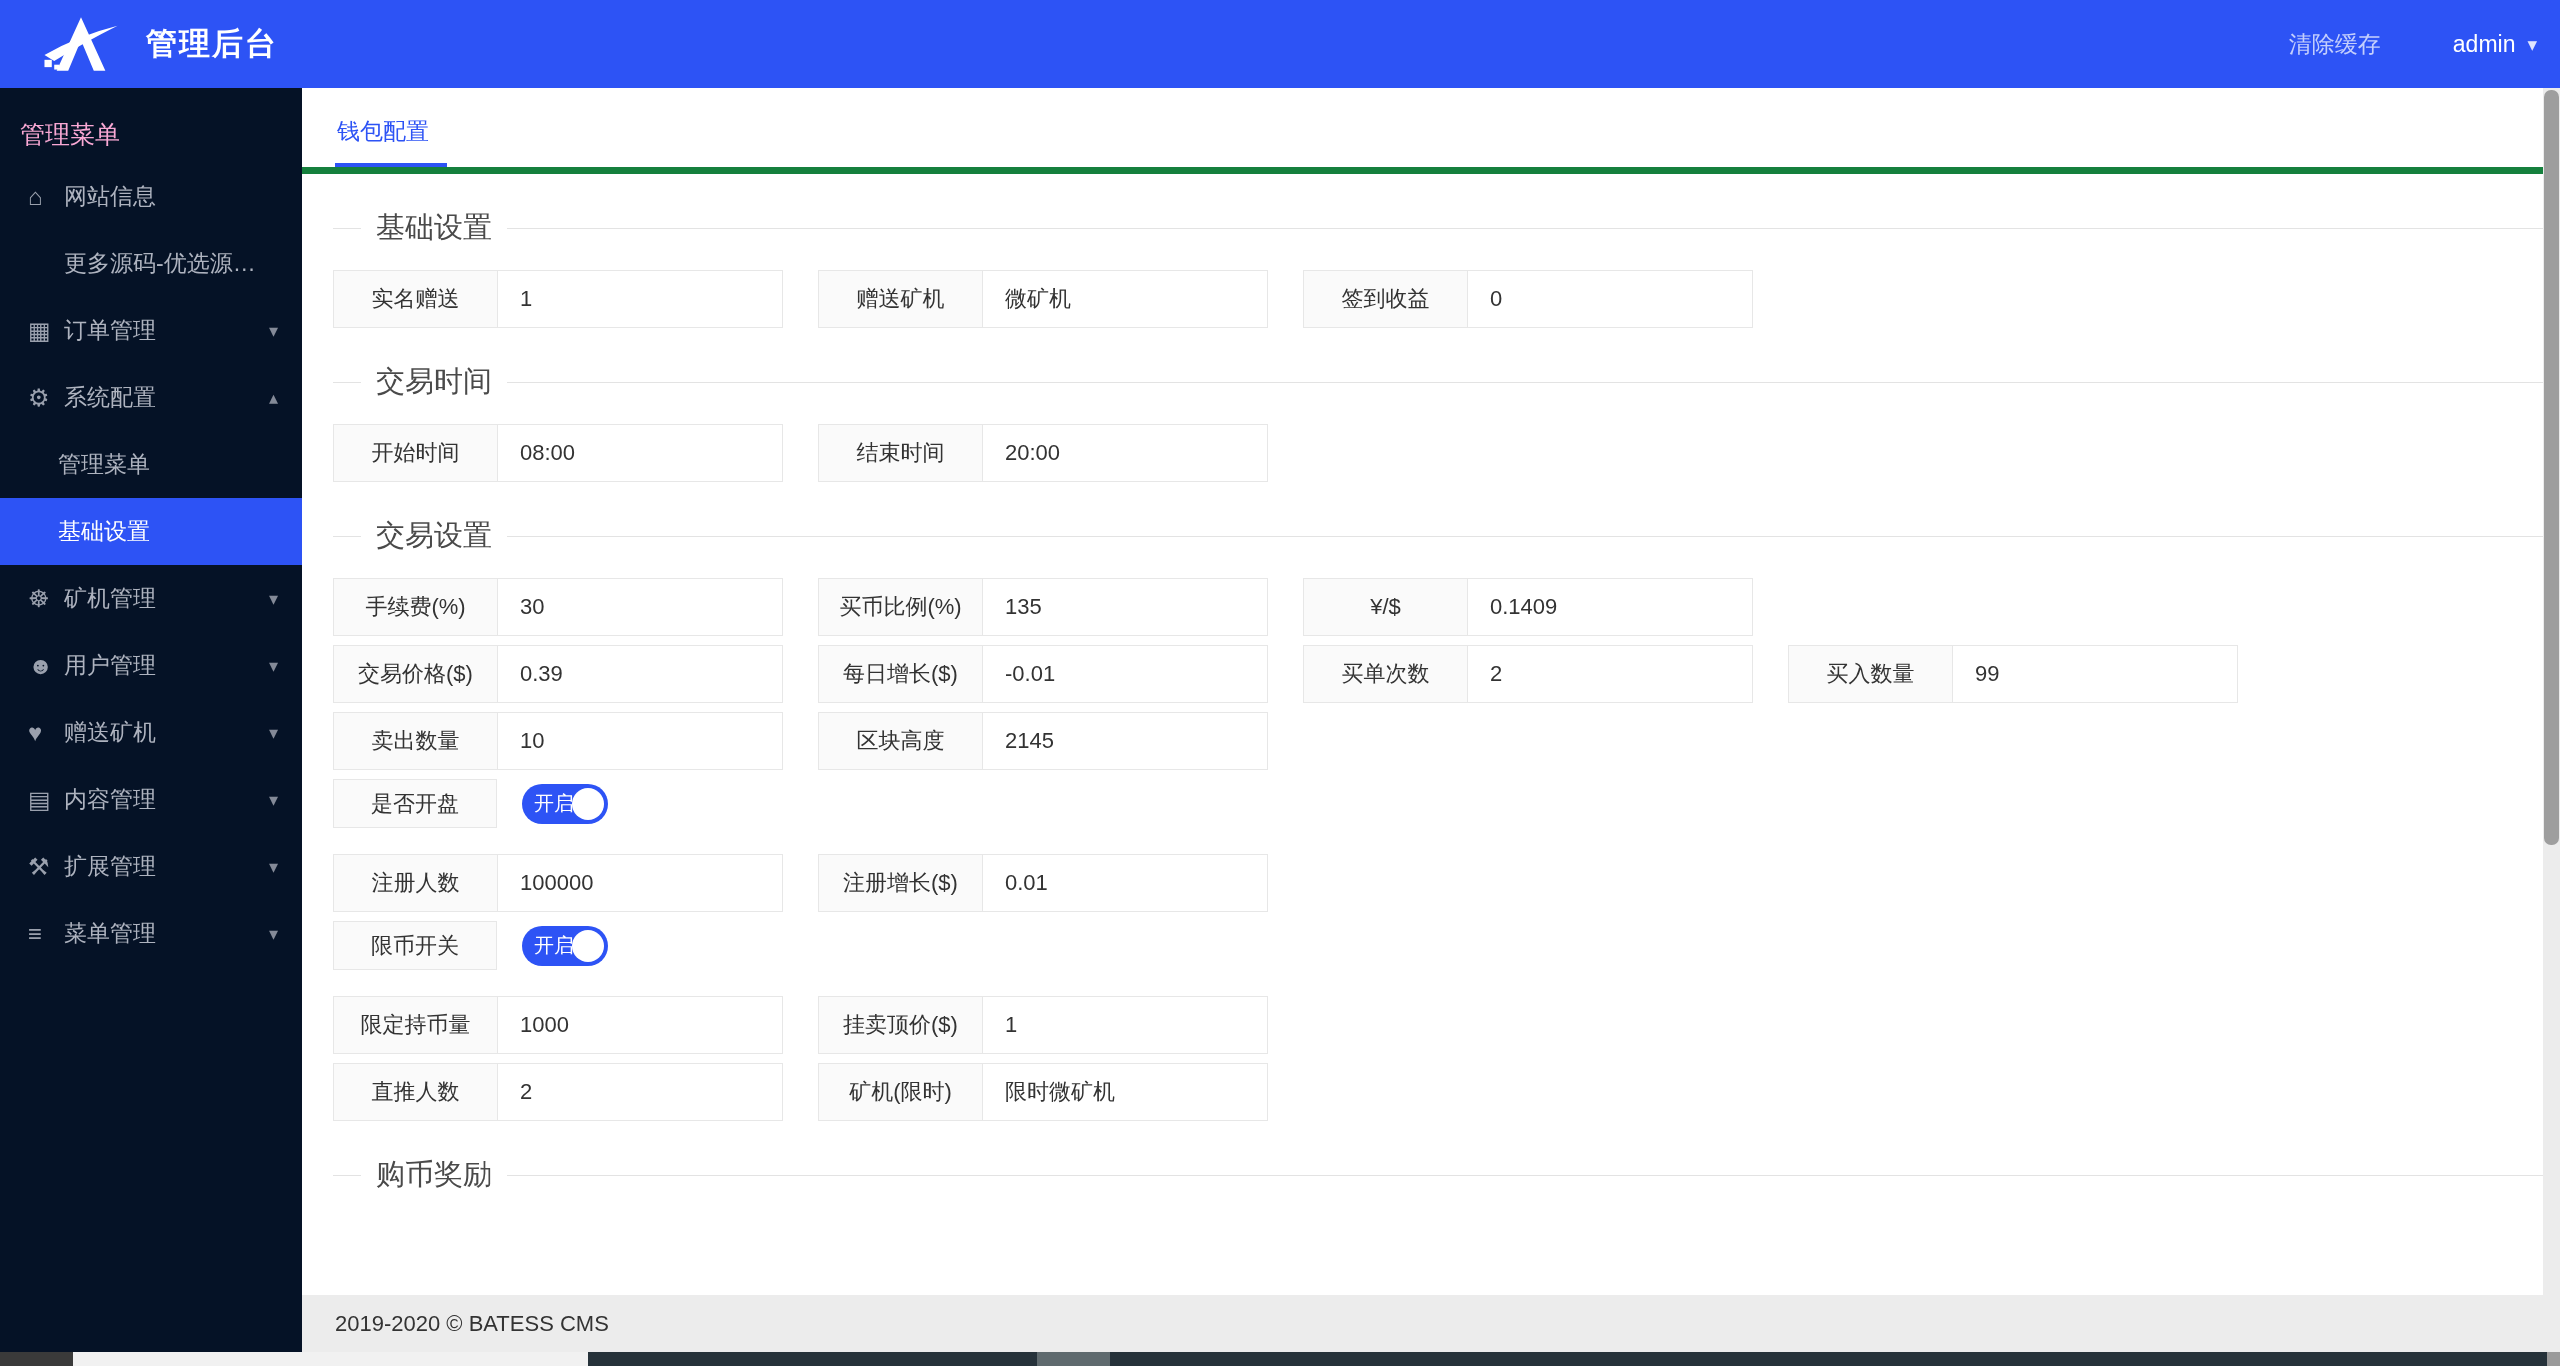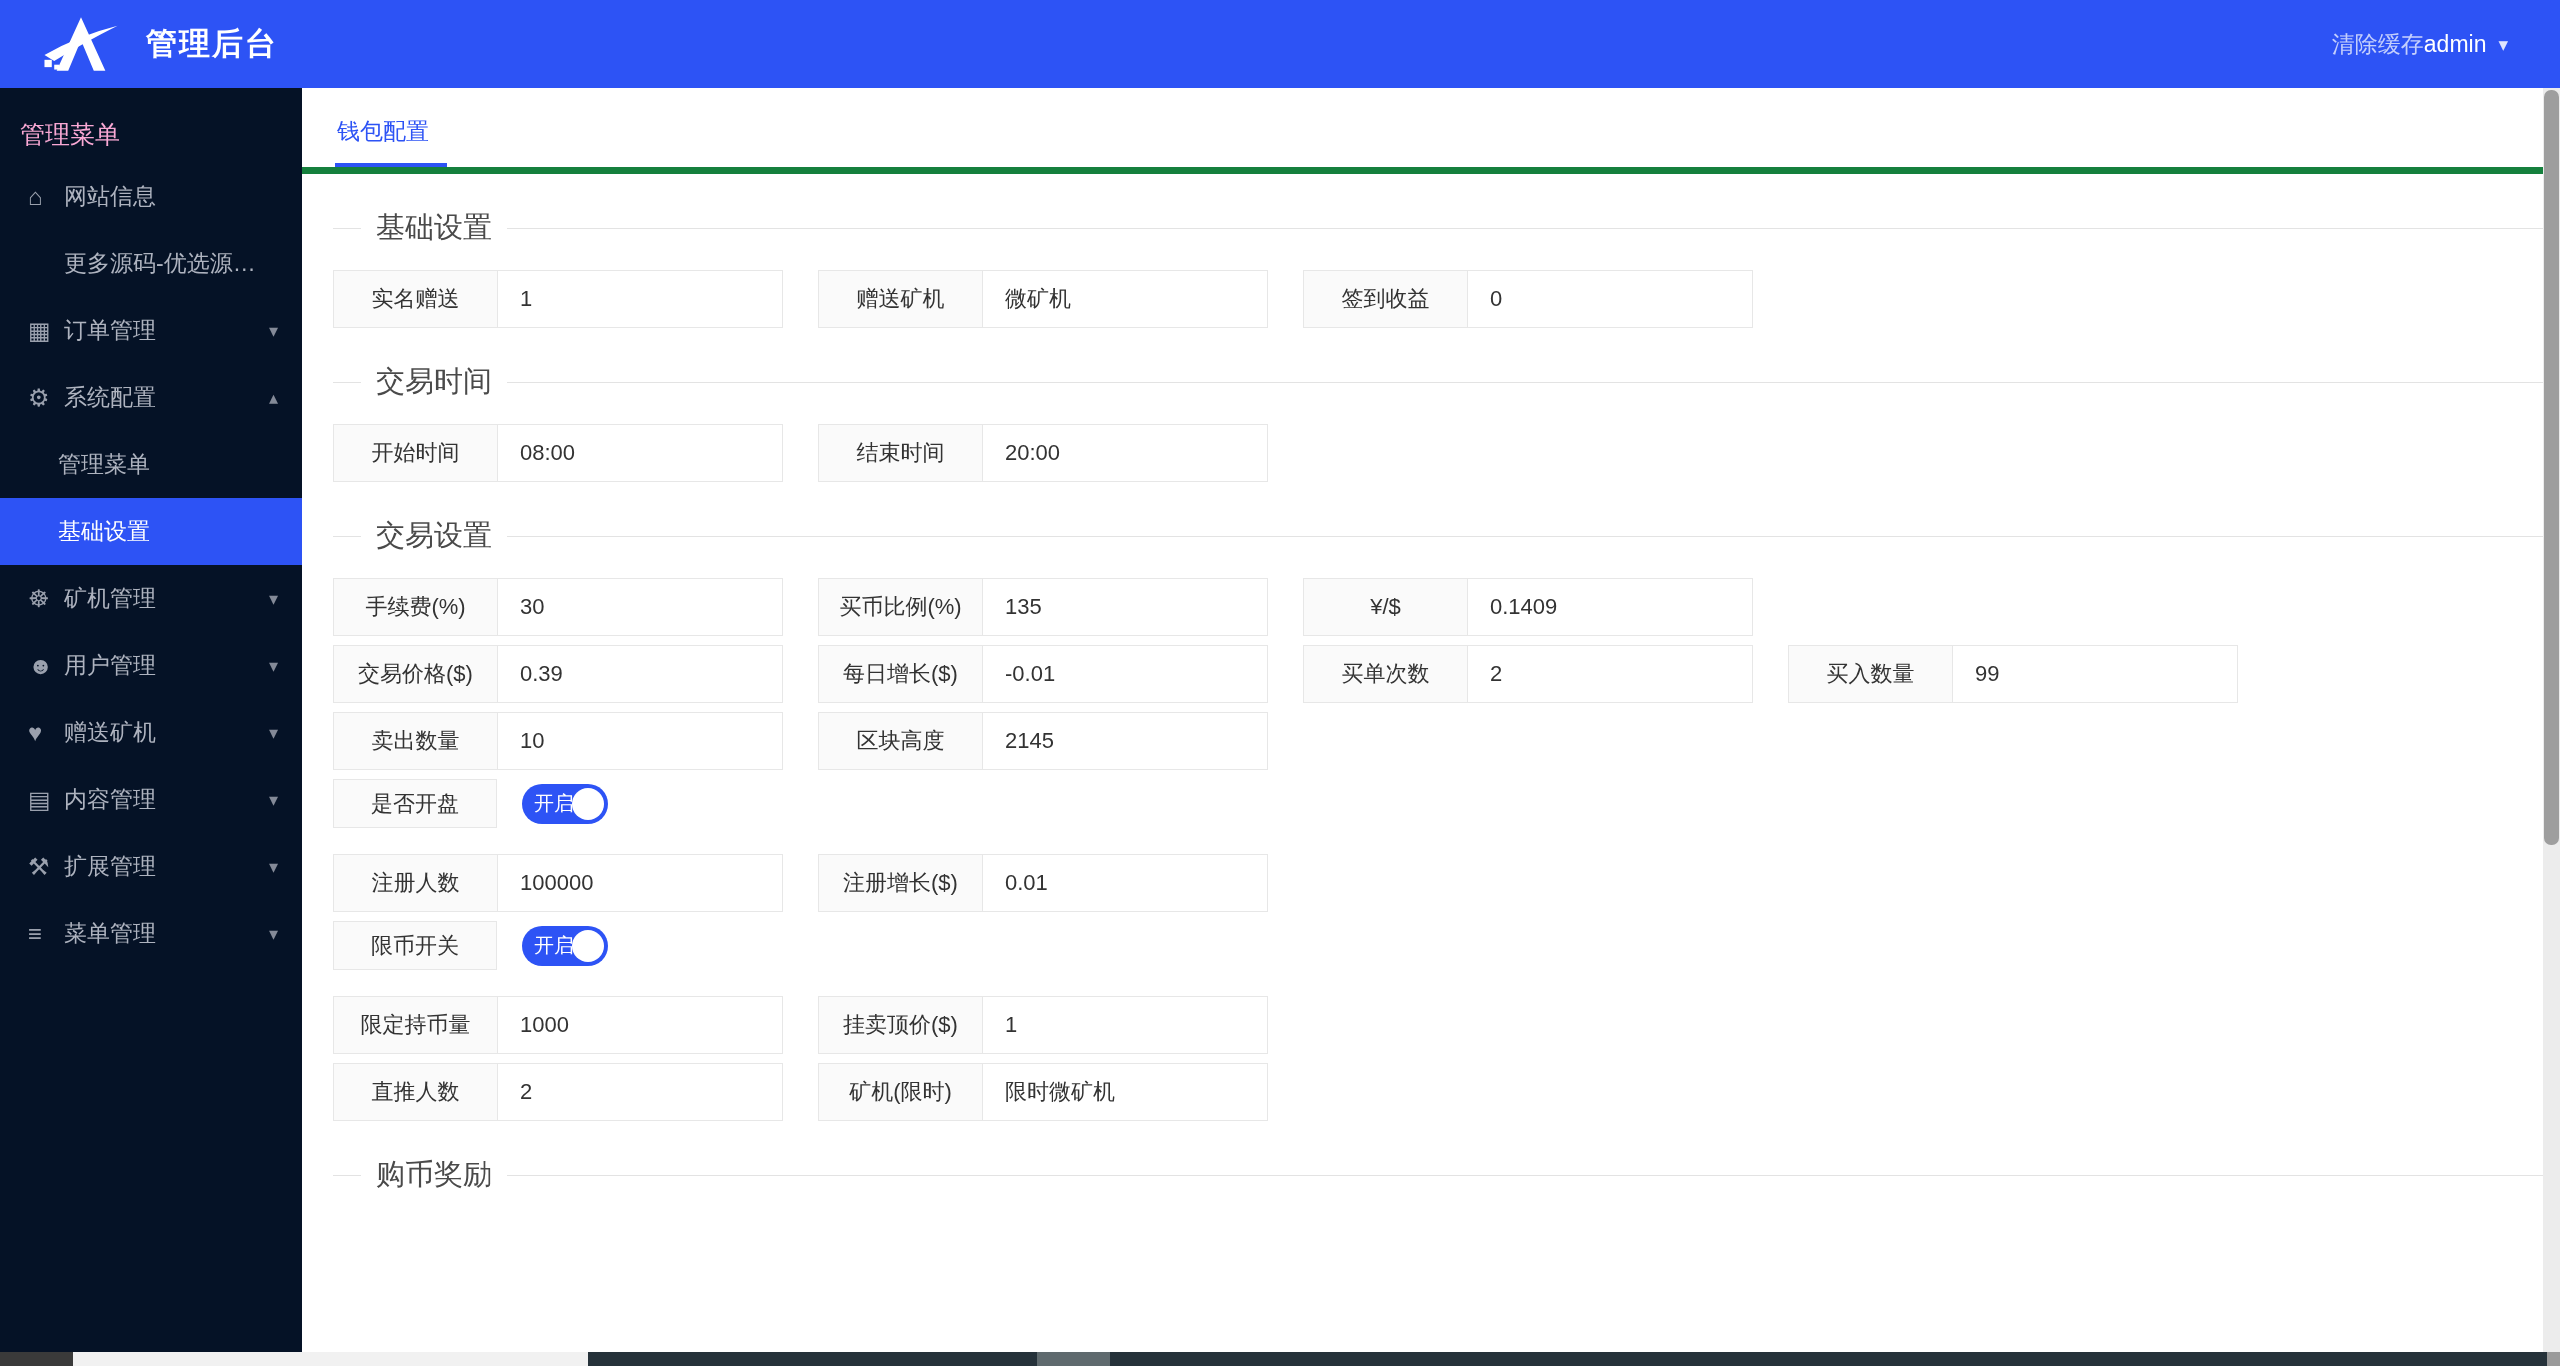--- a/index.html
+++ b/index.html
@@ -6,21 +6,21 @@
   html,body { width:2560px; height:1366px; overflow:hidden;
     font-family:"Liberation Sans","DejaVu Sans",sans-serif; font-size:22px; color:#333; }
   .app { position:relative; width:2560px; height:1366px; background:#fff; }
 
   
   .topbar { position:absolute; left:0; top:0; width:2560px; height:88px;
     background:var(--accent); display:flex; align-items:center; z-index:5; }
   .brand { display:flex; align-items:center; gap:26px; padding-left:42px; }
   .logo-svg { width:78px; height:56px; display:block; }
   .brand-title { color:#fff; font-size:31px; font-weight:bold; letter-spacing:2px; }
-  .topbar-right { margin-left:auto; display:flex; align-items:center; padding-right:52px; }
+  .topbar-right { margin-left:auto; display:flex; align-items:center; gap:72px; padding-right:23px; }
   .clear-cache { color:rgba(255,255,255,.72); font-size:23px; cursor:pointer; }
   .admin-box { color:#fff; font-size:23px; display:flex; align-items:center; gap:12px; cursor:pointer; }
   .admin-caret { font-size:19px; color:rgba(255,255,255,.85); }
 
   
   .sidebar { position:absolute; left:0; top:88px; width:302px; height:1264px;
     background:var(--sidebar-bg); overflow:hidden; }
   .menu-header { color:#f9a8d4; font-size:25px; padding:30px 0 12px 20px; }
   .side-item { height:67px; display:flex; align-items:center; padding:0 24px 0 28px;
     color:#aeb3bf; font-size:23px; cursor:pointer; position:relative; }
@@ -325,20 +325,23 @@
               <input value="限时微矿机" style="">
             </span>
         </div>
       </div>
 
       <div class="legend">
         <span>购币奖励</span>
       </div>
     </div>
 
+    <div class="footer">
+      <span>2019-2020 © BATESS CMS</span>
+    </div>
   </div>
 
   <div class="vscroll">
     <div class="vscroll-thumb"></div>
   </div>
 
   <div class="bottom-strip">
     <div class="bs-corner-left"></div>
     <div class="hscroll-thumb"></div>
     <div class="bs-block"></div>

